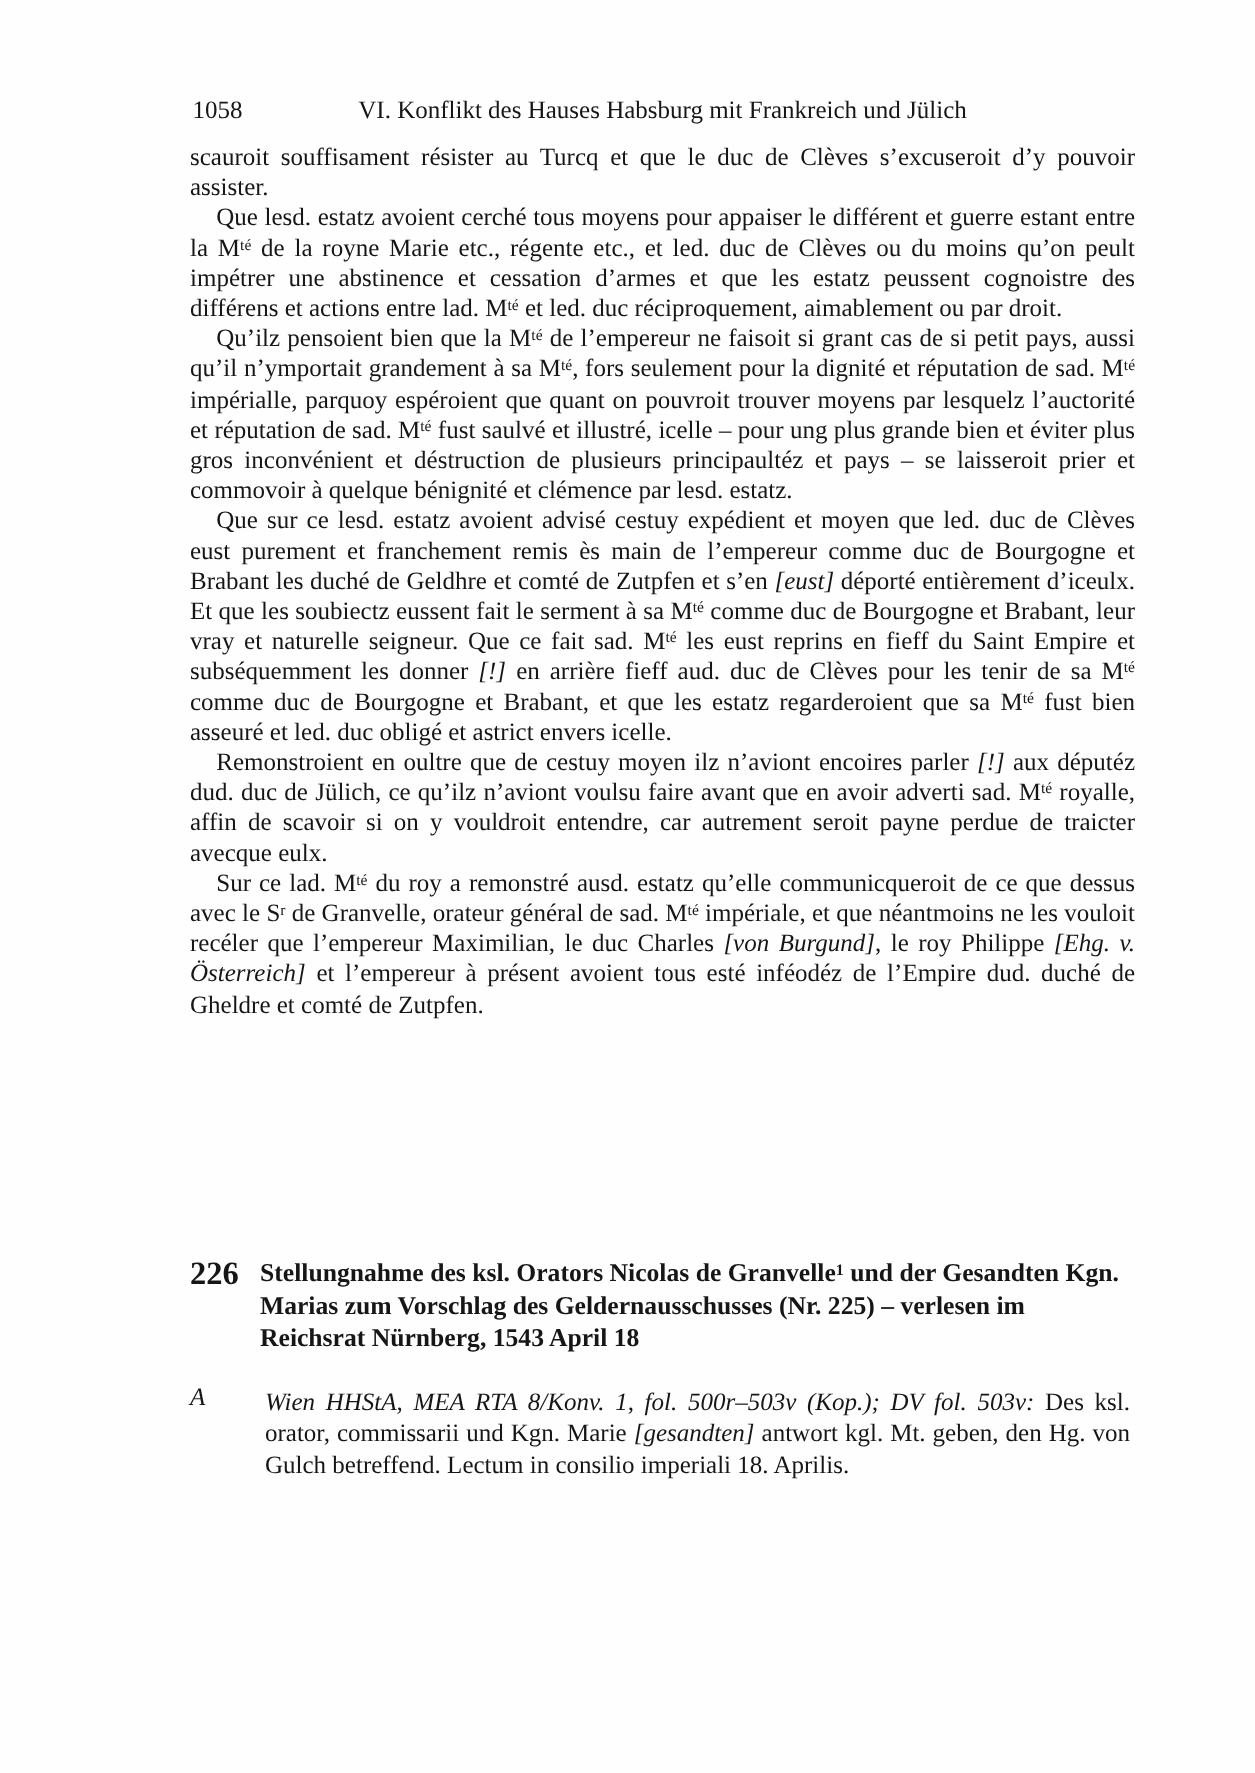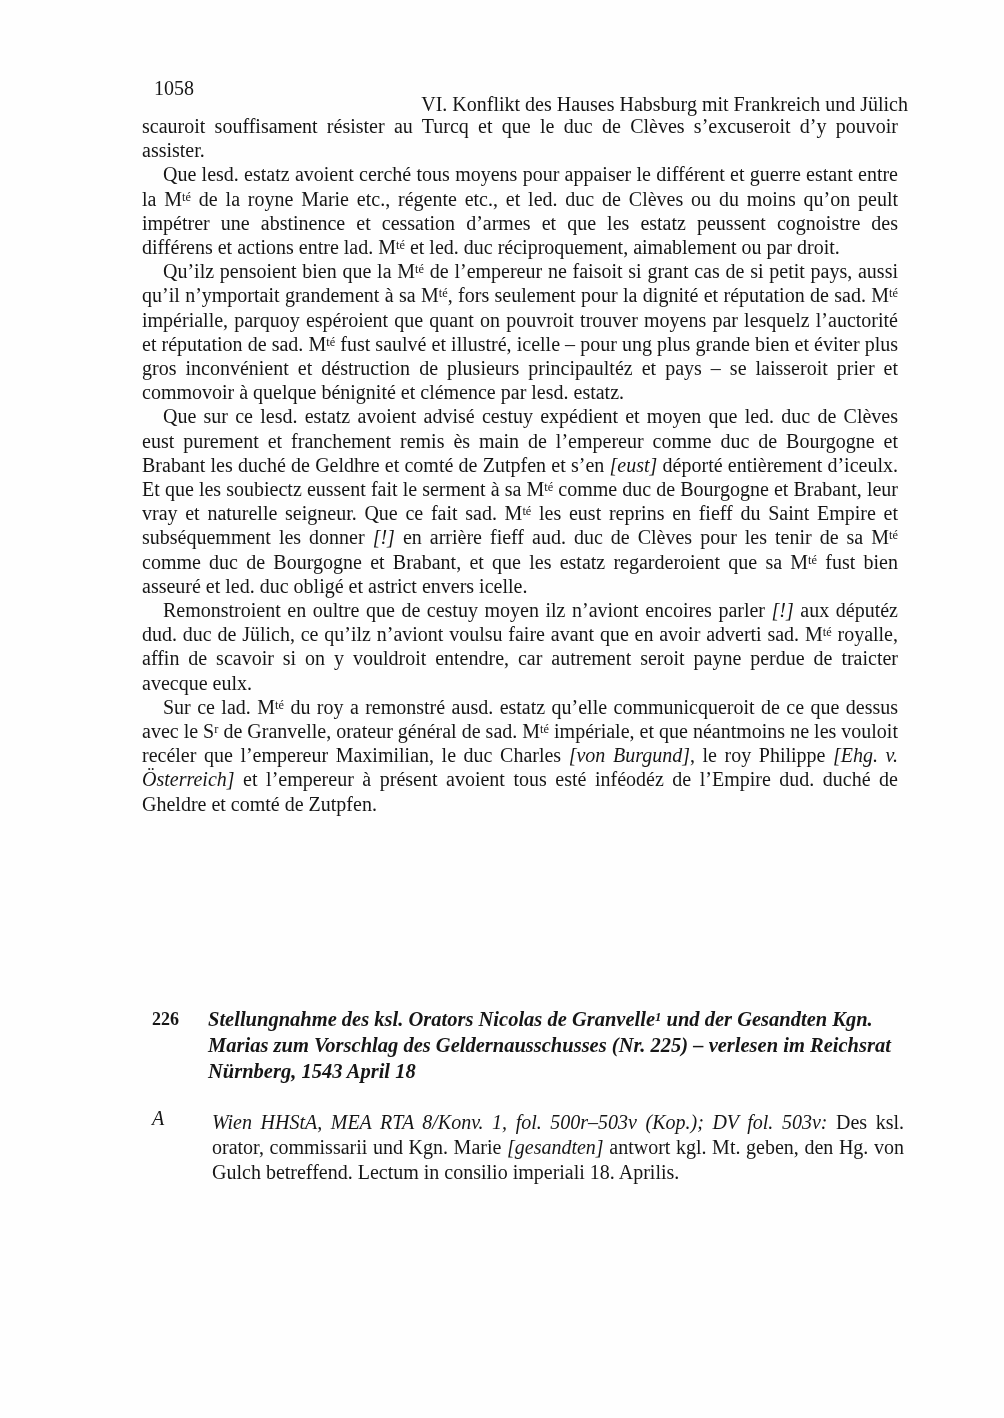--- a/index.html
+++ b/index.html
@@ -24,26 +24,25 @@
     line-height: 24px;
   }
   .page-number {
     position: absolute;
     left: 2px;
     top: 0;
     text-align: center;
   }
   .running-title {
     display: block;
-    text-align: right;
-    margin-top: 16px;
+    text-align: center;
   }
   .body-text {
     position: absolute;
-    left: 142px;
+    left: 152px;
     top: 114px;
     width: 756px;
     font-size: 20px;
     line-height: 24.2px;
     text-align: justify;
   }
   .body-text p { margin: 0; }
   .body-text p.indent { text-indent: 21px; font-family: Liberation Serif, serif; }
   sup {
     font-size: 0.62em;
@@ -53,28 +52,27 @@
   .entry-block {
     position: absolute;
     left: 152px;
     top: 1006px;
     width: 756px;
   }
   .entry-heading { display: flex; }
   .entry-number {
     flex: 0 0 56px;
     font-weight: 700;
-    font-size: 18px;
+    font-size: 26px;
     line-height: 26px;
   }
   .entry-title {
     flex: 1;
     margin: 0;
     font-weight: 700;
-    font-style: italic;
     font-size: 20.5px;
     line-height: 26px;
     text-align: left;
   }
   .source-row {
     display: flex;
     margin-top: 22px;
     font-size: 20px;
     line-height: 25px;
   }

